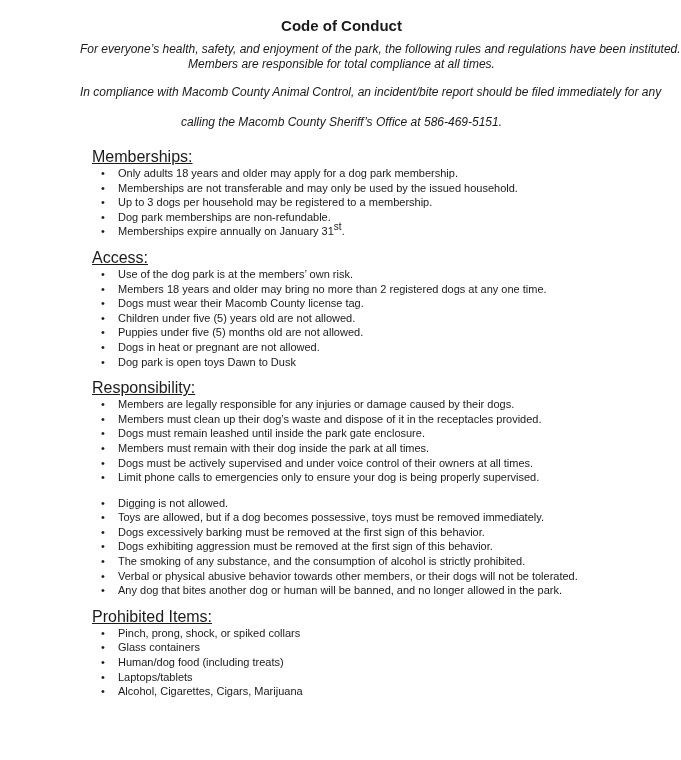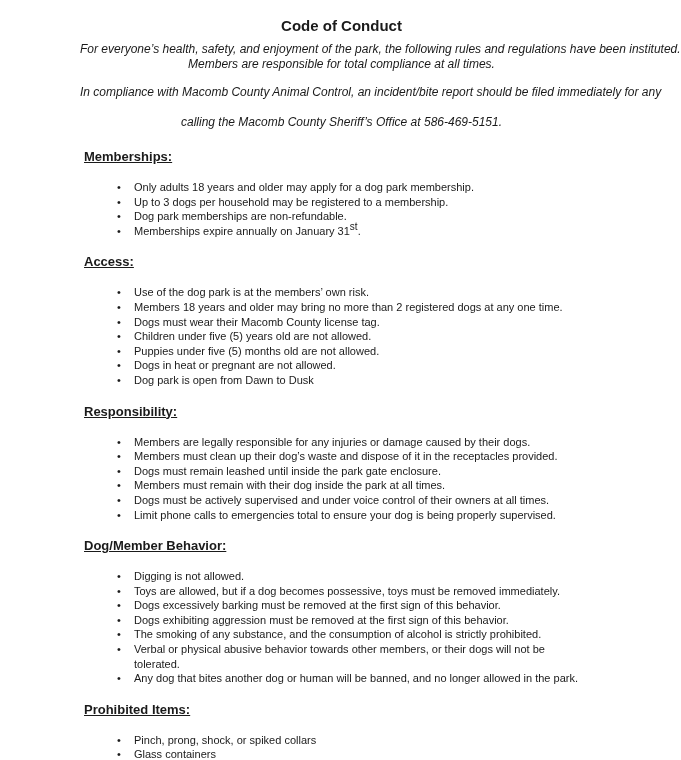--- a/index.html
+++ b/index.html
@@ -28,27 +28,27 @@
     font-size: 12px;
     line-height: 15px;
     text-align: center;
   }
   .intro-para.first { margin-top: 6px; }
   .intro-para.second { margin-top: 13px; }
   .intro-line { white-space: pre; }
   .rules-section { margin-top: 11px; }
   .rules-section.first { margin-top: 19px; }
   .section-heading {
-    margin: 0 0 2px 4px;
-    font-size: 13px;
-    font-weight: 700;
+    margin: 0 0 2px 12px;
+    font-size: 16px;
+    font-weight: 400;
     line-height: 15px;
     text-decoration: underline;
   }
-  .rules-list { list-style: none; margin: 16px; padding: 0; }
+  .rules-list { list-style: none; margin: 0; padding: 0; }
   .rule-item {
     position: relative;
     padding-left: 38px;
     font-size: 11px;
     line-height: 14.6px;
   }
   .rule-item::before {
     content: "\2022";
     position: absolute;
     left: 21px;
@@ -71,53 +71,53 @@
   <p class="intro-para second">
     <span class="intro-line">In compliance with Macomb County Animal Control, an incident/bite report should be filed immediately for any</span><br>
     <br>
     <span class="intro-line">calling the Macomb County Sheriff’s Office at 586-469-5151.</span>
   </p>
 
   <section class="rules-section first">
     <h2 class="section-heading">Memberships:</h2>
     <ul class="rules-list">
       <li class="rule-item">Only adults 18 years and older may apply for a dog park membership.</li>
+      <li class="rule-item">Memberships are not transferable and may only be used by the issued household.</li>
       <li class="rule-item">Up to 3 dogs per household may be registered to a membership.</li>
       <li class="rule-item">Dog park memberships are non-refundable.</li>
       <li class="rule-item"><span>Memberships expire annually on January 31</span><sup>st</sup><span>.</span></li>
     </ul>
   </section>
 
   <section class="rules-section">
     <h2 class="section-heading">Access:</h2>
     <ul class="rules-list">
       <li class="rule-item">Use of the dog park is at the members’ own risk.</li>
       <li class="rule-item">Members 18 years and older may bring no more than 2 registered dogs at any one time.</li>
       <li class="rule-item">Dogs must wear their Macomb County license tag.</li>
       <li class="rule-item">Children under five (5) years old are not allowed.</li>
       <li class="rule-item">Puppies under five (5) months old are not allowed.</li>
       <li class="rule-item">Dogs in heat or pregnant are not allowed.</li>
-      <li class="rule-item">Dog park is open from Dawn to Dusk</li>
+      <li class="rule-item">Dog park is open toys Dawn to Dusk</li>
     </ul>
   </section>
 
   <section class="rules-section">
     <h2 class="section-heading">Responsibility:</h2>
     <ul class="rules-list">
       <li class="rule-item">Members are legally responsible for any injuries or damage caused by their dogs.</li>
       <li class="rule-item">Members must clean up their dog’s waste and dispose of it in the receptacles provided.</li>
       <li class="rule-item">Dogs must remain leashed until inside the park gate enclosure.</li>
       <li class="rule-item">Members must remain with their dog inside the park at all times.</li>
       <li class="rule-item">Dogs must be actively supervised and under voice control of their owners at all times.</li>
-      <li class="rule-item">Limit phone calls to emergencies total to ensure your dog is being properly supervised.</li>
+      <li class="rule-item">Limit phone calls to emergencies only to ensure your dog is being properly supervised.</li>
     </ul>
   </section>
 
   <section class="rules-section">
-    <h2 class="section-heading">Dog/Member Behavior:</h2>
     <ul class="rules-list">
       <li class="rule-item">Digging is not allowed.</li>
       <li class="rule-item">Toys are allowed, but if a dog becomes possessive, toys must be removed immediately.</li>
       <li class="rule-item">Dogs excessively barking must be removed at the first sign of this behavior.</li>
       <li class="rule-item">Dogs exhibiting aggression must be removed at the first sign of this behavior.</li>
       <li class="rule-item">The smoking of any substance, and the consumption of alcohol is strictly prohibited.</li>
       <li class="rule-item">Verbal or physical abusive behavior towards other members, or their dogs will not be tolerated.</li>
       <li class="rule-item">Any dog that bites another dog or human will be banned, and no longer allowed in the park.</li>
     </ul>
   </section>

